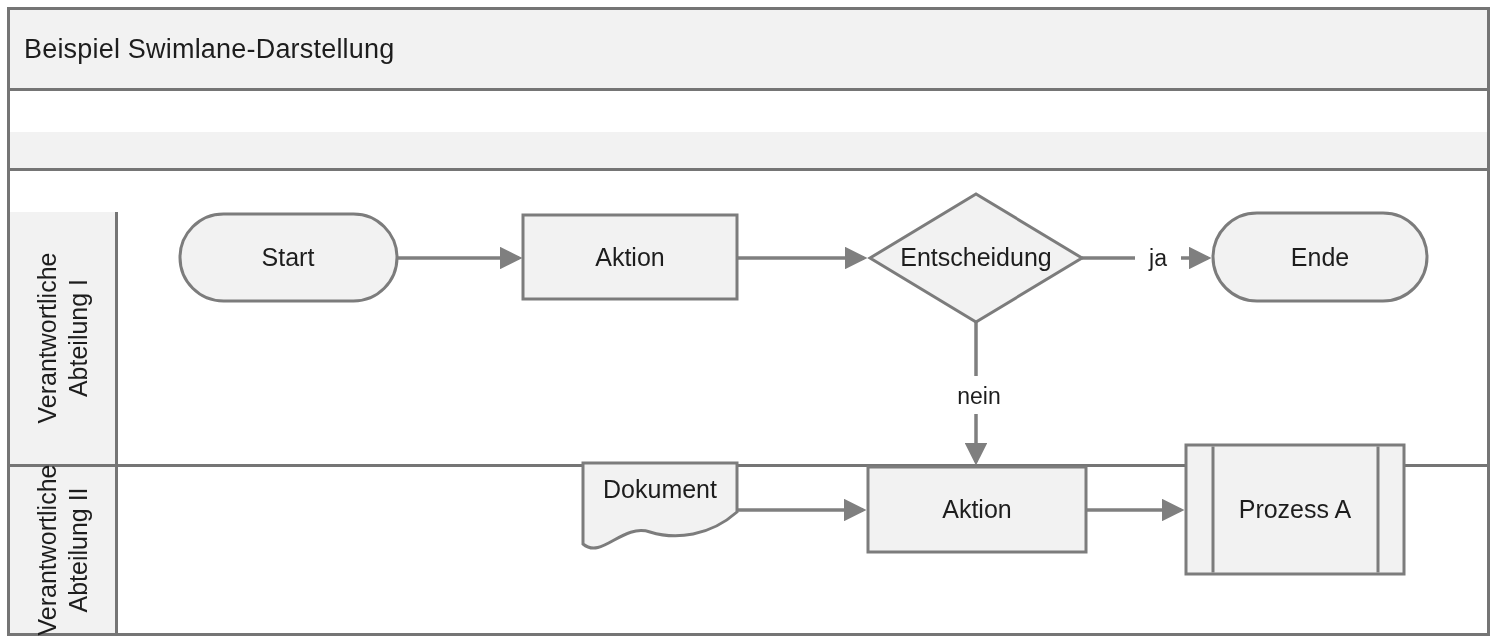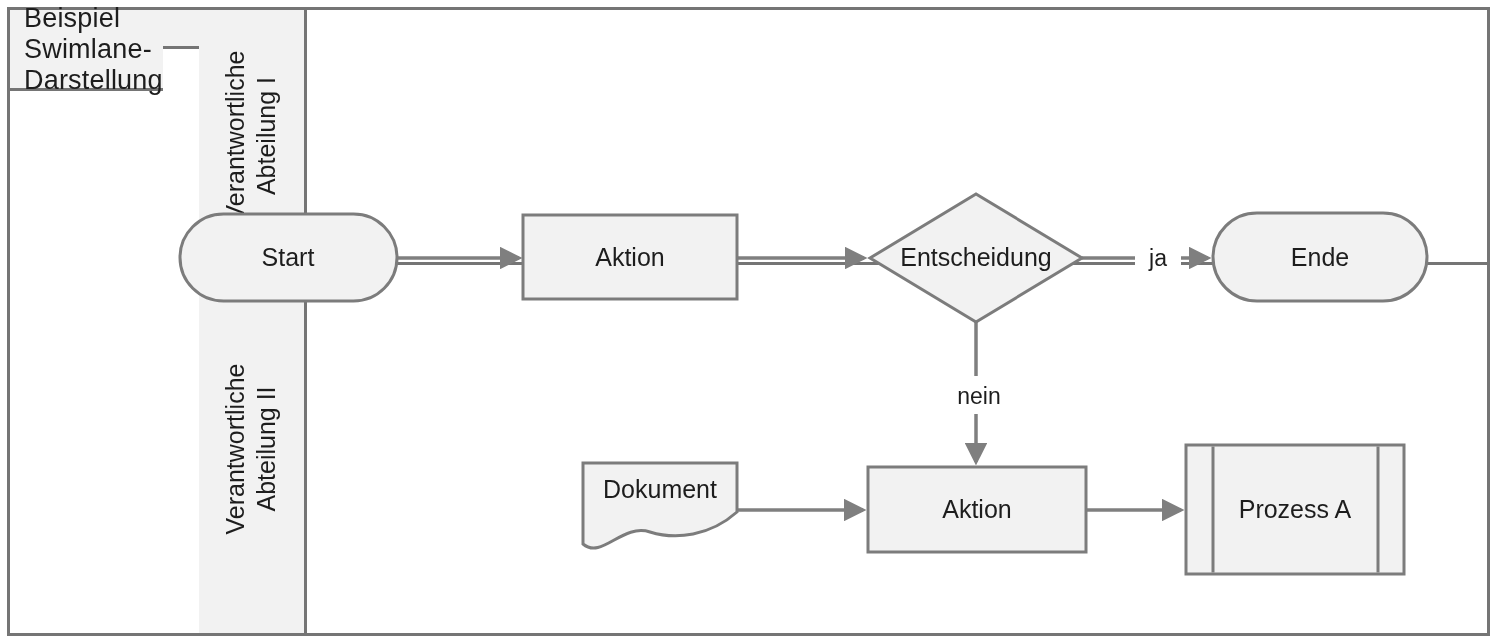--- a/index.html
+++ b/index.html
@@ -3,21 +3,21 @@
 <meta charset="utf-8">
 <style>
   html,body{margin:0;padding:0;background:#ffffff;}
   .canvas{
     position:relative;width:1500px;height:643px;background:#ffffff;
     font-family:"Liberation Sans",sans-serif;color:#1d1d1d;overflow:hidden;
   }
   .frame{
     position:absolute;left:7px;top:7px;width:1483px;height:629px;
     border:3px solid #757575;box-sizing:border-box;
-    display:flex;flex-direction:row;background:#ffffff;
+    display:flex;flex-direction:column;background:#ffffff;gap:41px;
   }
   .title-row{
     height:78px;flex:0 0 78px;background:#f2f2f2;border-bottom:3px solid #757575;
     display:flex;align-items:center;padding-left:14px;box-sizing:content-box;
     font-size:27px;letter-spacing:.2px;
   }
   .spacer-row{height:36px;flex:0 0 36px;background:#f2f2f2;border-bottom:3px solid #757575;}
   .lanes{flex:1;display:flex;flex-direction:column;}
   .lane{display:flex;position:relative;}
   .lane-1{flex:0 0 252px;border-bottom:3px solid #757575;}

